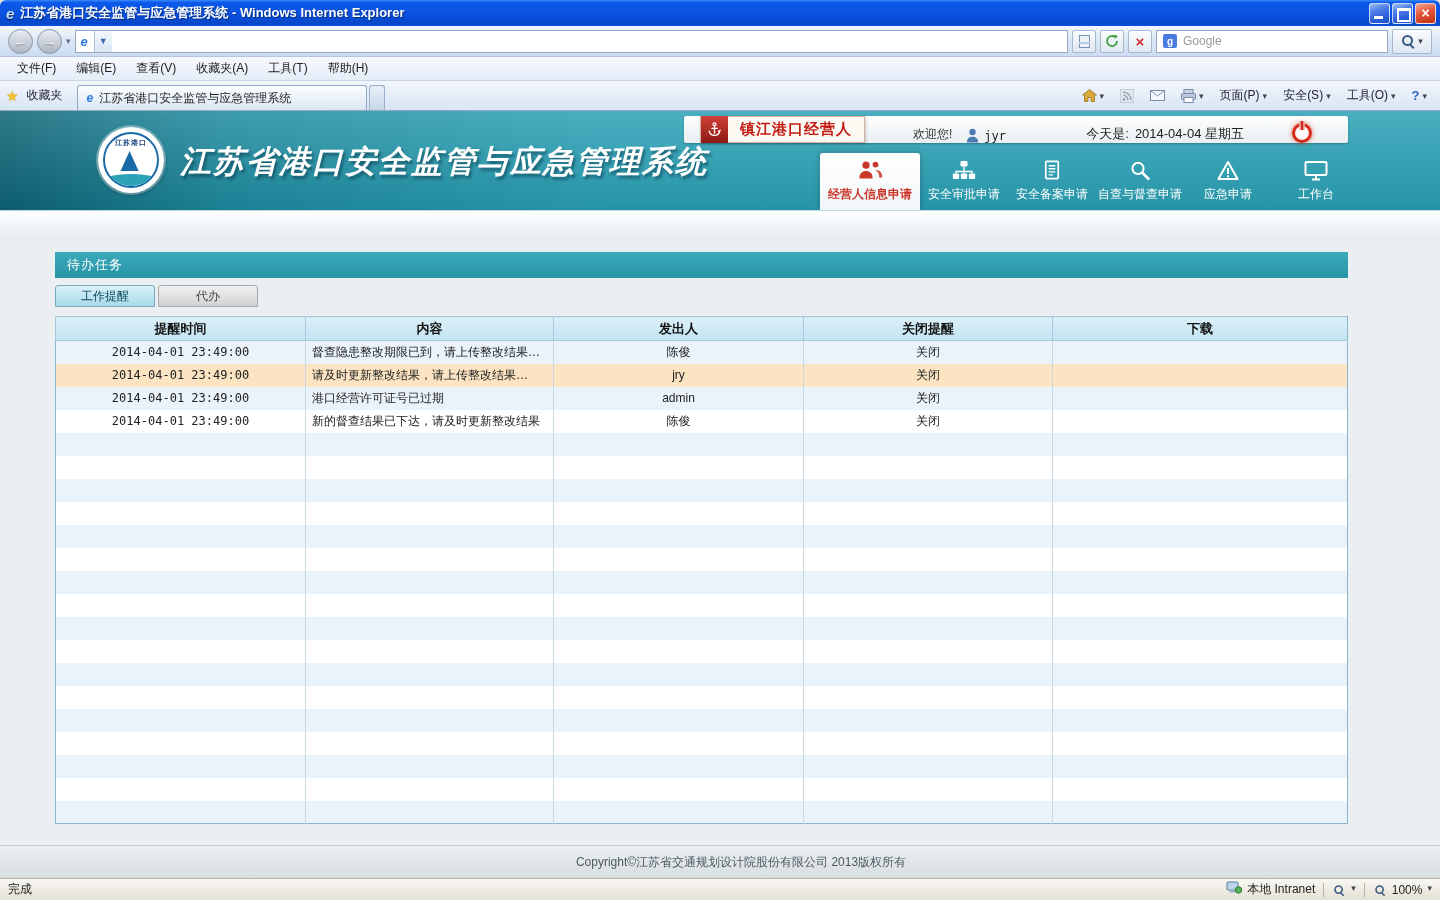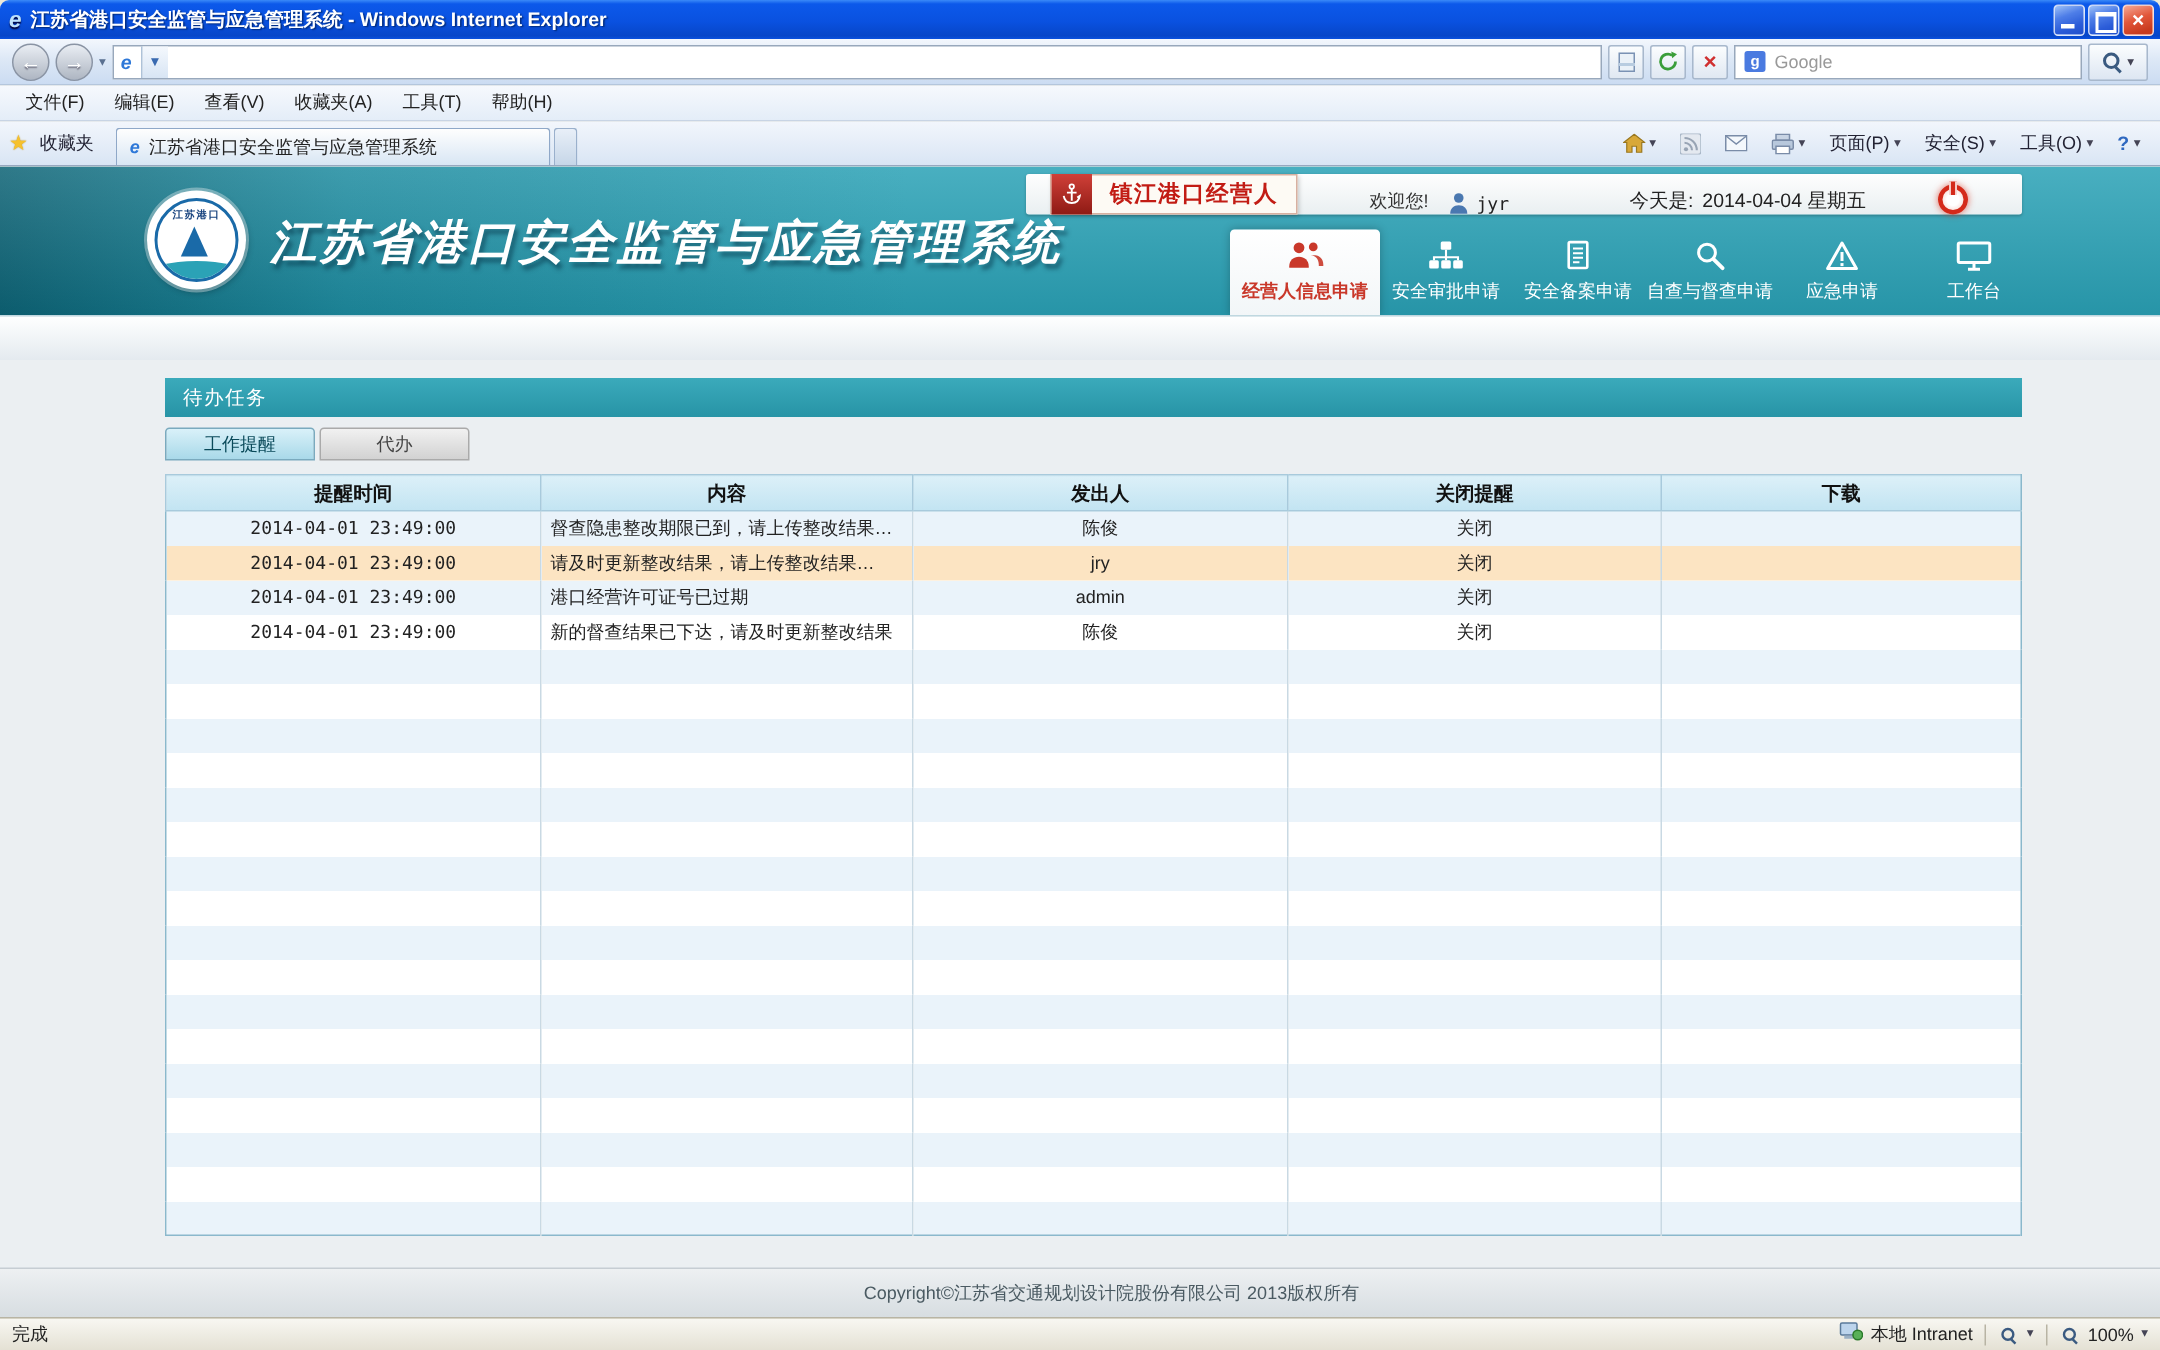--- a/index.html
+++ b/index.html
@@ -104,21 +104,21 @@
   .header-nav { position:absolute; right:80px; bottom:0; height:57px; display:flex; align-items:flex-end; }
   .nav-item { width:88px; height:57px; display:flex; flex-direction:column; align-items:center; justify-content:flex-end;
     gap:5px; padding-bottom:7px; color:#fff; cursor:pointer; }
   .nav-item svg { flex:0 0 auto; }
   .nav-item .nav-label { font-size:12px; white-space:nowrap; }
   .nav-item.active { width:100px; background:linear-gradient(#FFFFFF,#F2F6F8); color:#C9382A; border-radius:3px 3px 0 0; box-shadow:0 0 6px rgba(0,0,0,.25); }
   .nav-item.active .nav-label { font-weight:bold; }
 
   .sub-strip { height:30px; flex:0 0 30px; background:linear-gradient(#FEFFFF,#E4EAEF); border-top:1px solid #BFD8E0; }
 
-  .page-body { flex:1; padding:12px 92px 0 110px; overflow:hidden; }
+  .page-body { flex:1; padding:12px 92px 0 55px; overflow:hidden; }
   .panel-bar { height:26px; background:linear-gradient(#3BAABB,#2794A6); color:#fff; font-size:13px; letter-spacing:1px;
     display:flex; align-items:center; padding-left:12px; }
   .tabs-row { display:flex; gap:3px; margin-top:7px; }
   .tab2 { width:100px; height:22px; display:flex; align-items:center; justify-content:center; border-radius:3px 3px 0 0; cursor:pointer; }
   .tab2.active { background:linear-gradient(#D9F1F9,#A9D9E9); border:1px solid #7AAABE; color:#0A4A5A; }
   .tab2.inactive { background:linear-gradient(#F1F1F1,#D2D2D2); border:1px solid #AAA; color:#444; }
 
   .todo-table { width:100%; margin-top:9px; border-collapse:collapse; table-layout:fixed; background:#fff; border:1px solid #8AB8CC; }
   .todo-table th { height:24px; background:linear-gradient(#DCF0F8,#C2E4F2); font-size:13px; color:#111; border:1px solid #A8CADC; }
   .todo-table td { height:23px; font-size:12px; color:#222; border-right:1px solid #C9D9E3; padding:0 6px; overflow:hidden; white-space:nowrap; }

